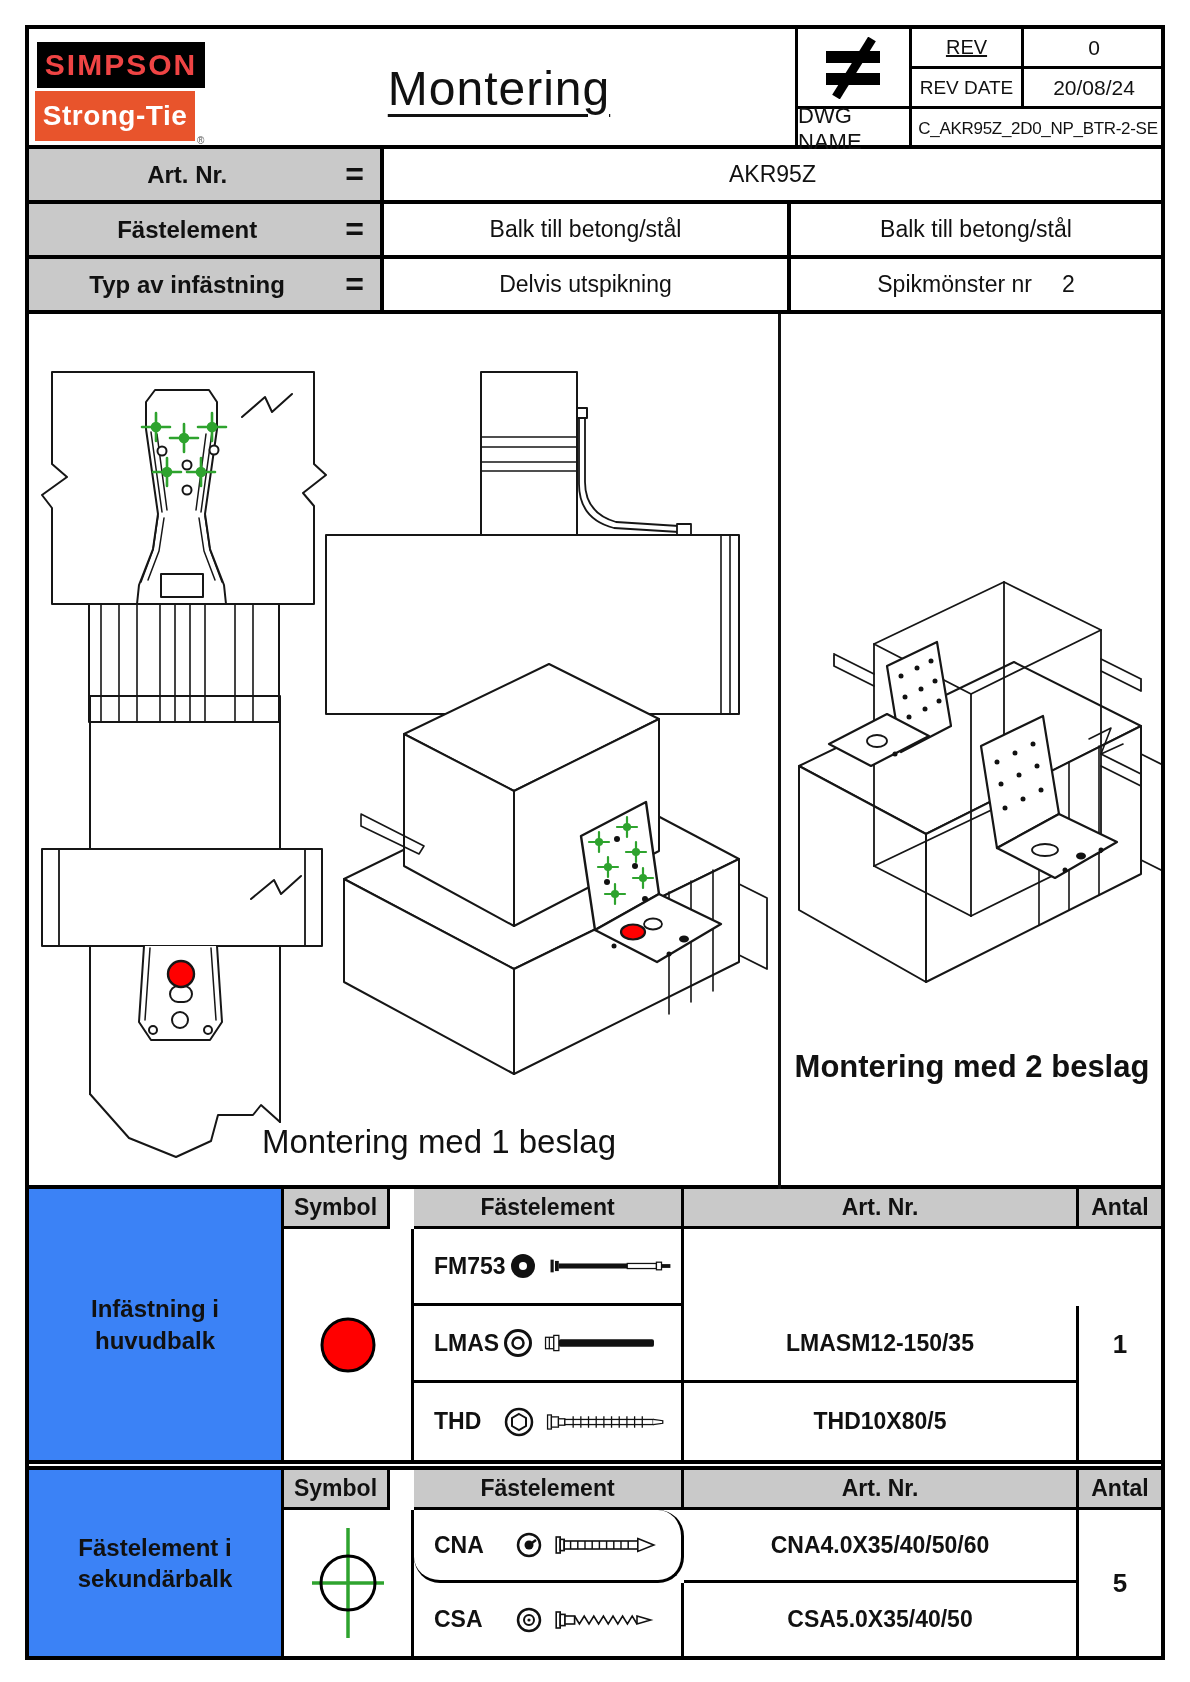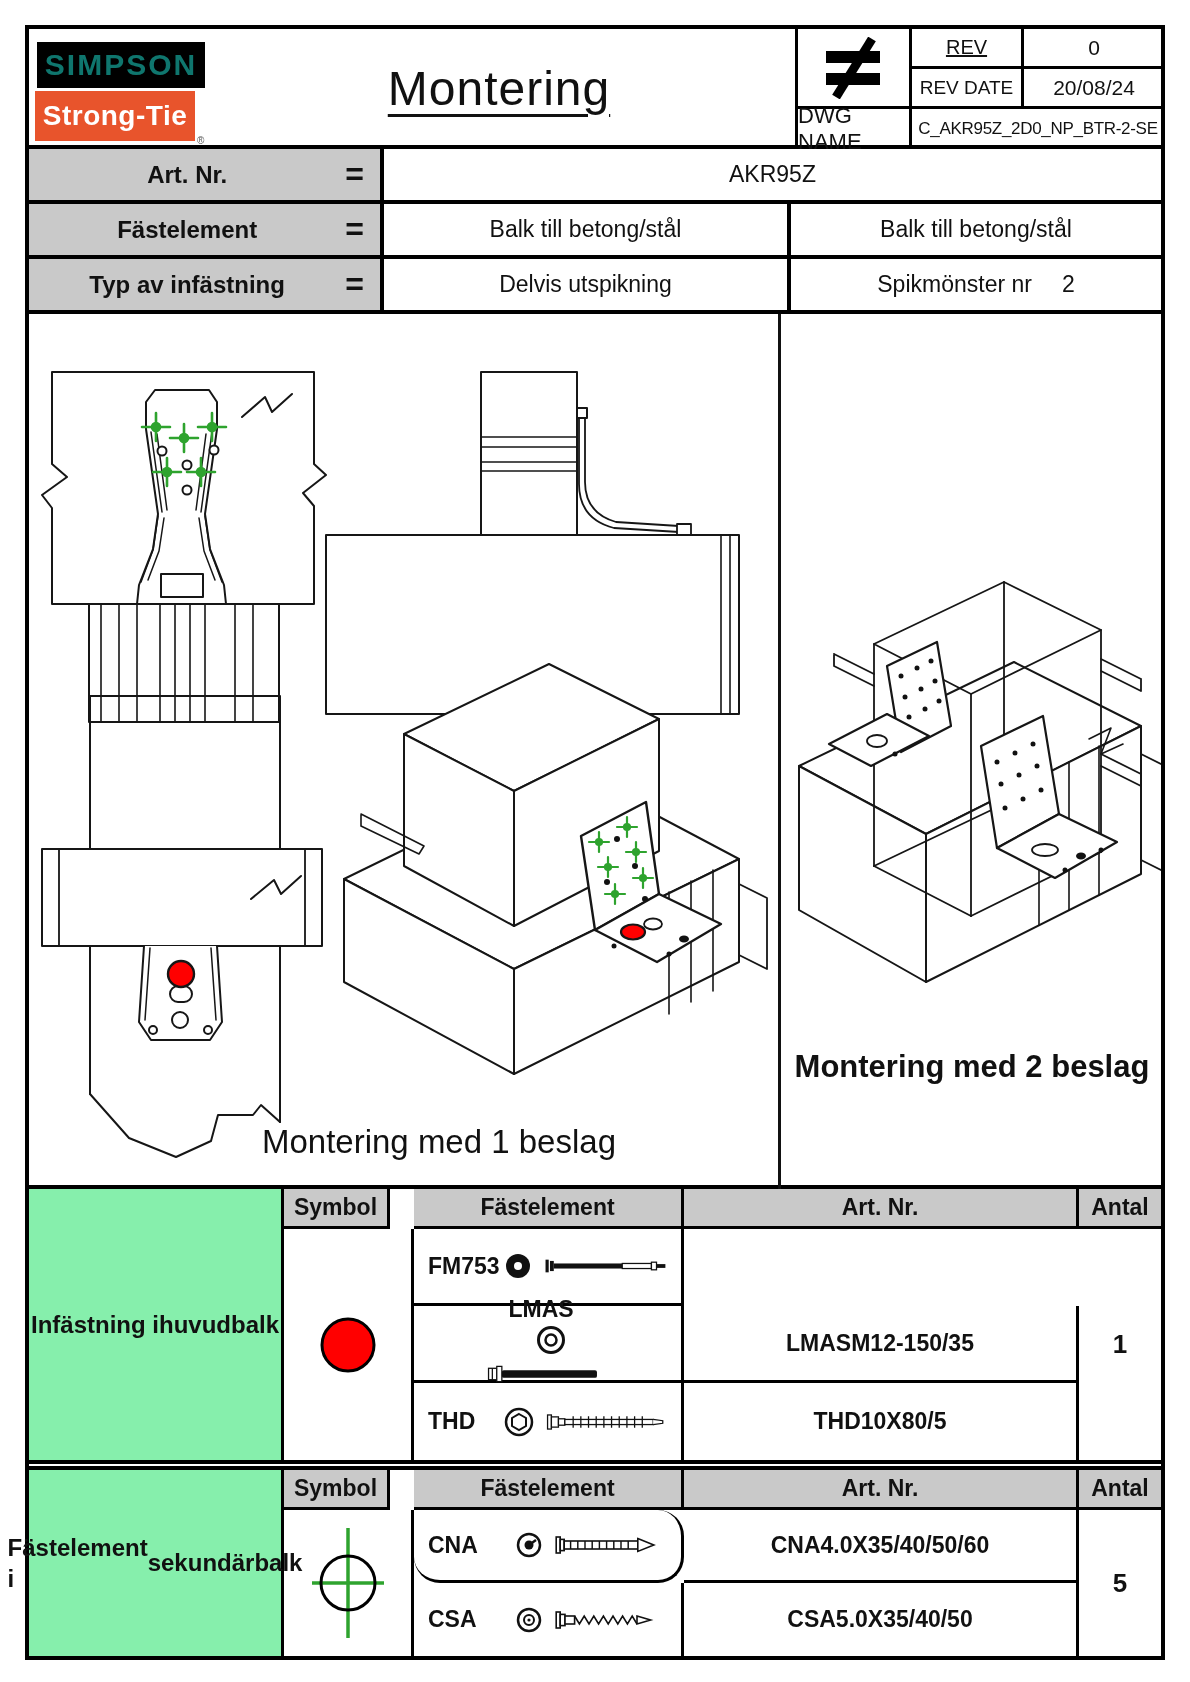--- a/index.html
+++ b/index.html
@@ -3,21 +3,21 @@
 <meta charset="utf-8">
 <style>
   html,body{margin:0;padding:0;}
   body{width:1190px;height:1682px;background:#ffffff;position:relative;overflow:hidden;
        font-family:"Liberation Sans","DejaVu Sans",sans-serif;color:#111;}
   .sheet{position:absolute;left:25px;top:25px;width:1140px;height:1635px;
          border:4px solid #000;box-sizing:border-box;background:#fff;}
   .abs{position:absolute;box-sizing:border-box;}
   
   .titleblock{left:0;top:0;width:1132px;height:120px;border-bottom:4px solid #000;}
-  .logo-black{left:8px;top:13px;width:168px;height:46px;background:#000;color:#0f766e;
+  .logo-black{left:8px;top:13px;width:168px;height:46px;background:#000;color:#ef4444;
               display:flex;align-items:center;justify-content:center;
               font-weight:700;font-size:30px;letter-spacing:2px;}
   .logo-orange{left:6px;top:62px;width:160px;height:50px;background:#e8542c;color:#fff;
                display:flex;align-items:center;justify-content:center;
                font-weight:700;font-size:28px;letter-spacing:0.5px;}
   .logo-reg{left:168px;top:106px;font-size:10px;color:#555;}
   .sheet-title{left:260px;top:32px;width:420px;text-align:center;font-size:48px;font-weight:500;
                text-decoration:underline;text-decoration-thickness:3px;text-underline-offset:9px;
                letter-spacing:1px;}
   .revtable{left:766px;top:0;width:366px;height:120px;border-left:3px solid #000;}
@@ -47,30 +47,30 @@
   .caption{position:absolute;text-align:center;font-size:33px;color:#111;white-space:nowrap;}
   .cap-left{left:120px;top:1094px;width:580px;}
   .cap-right{left:754px;top:1020px;width:378px;font-size:31px;font-weight:bold;}
   svg.linework{position:absolute;left:0;top:285px;pointer-events:none;}
   
   .ftable{left:0;width:1132px;}
   .ft1{top:1160px;height:271px;}
   .ftgap{left:0;top:1431px;width:1132px;height:10px;border-top:4px solid #000;border-bottom:4px solid #000;}
   .ft2{top:1441px;height:186px;}
   .fcell{position:absolute;box-sizing:border-box;display:flex;align-items:center;justify-content:center;}
-  .flabel{left:0;top:0;width:255px;background:#86efac;border-right:3px solid #000;
-          font-weight:700;font-size:24px;line-height:1.3;}
+  .flabel{left:0;top:0;width:255px;background:#3b82f6;border-right:3px solid #000;
+          flex-direction:column;font-weight:700;font-size:24px;line-height:1.3;}
   .fhdr{top:0;height:40px;background:#c9c9c9;border-bottom:3px solid #000;font-weight:700;font-size:23px;}
   .h-sym{left:255px;width:106px;border-right:3px solid #000;}
   .h-fast{left:385px;width:270px;border-right:3px solid #000;}
   .h-art{left:655px;width:395px;border-right:3px solid #000;}
   .h-ant{left:1050px;width:82px;}
   .symcell{left:255px;width:130px;border-right:3px solid #000;}
   .antcell{left:1050px;width:82px;font-weight:700;font-size:26px;}
-  .frow-f{left:385px;width:270px;border-right:3px solid #000;justify-content:center;padding-left:14px;}
+  .frow-f{left:385px;width:270px;border-right:3px solid #000;justify-content:flex-start;padding-left:20px;}
   .frow-a{left:655px;width:395px;border-right:3px solid #000;font-weight:700;font-size:23px;}
   .rowline{border-bottom:3px solid #000;}
   .fname{width:92px;font-weight:700;font-size:23px;}
   .icn{margin-right:8px;flex:0 0 auto;}
 </style>
 </head>
 <body>
 
 <div class="sheet">
 
@@ -318,21 +318,21 @@
       <svg class="icn" width="130" height="34" viewBox="0 0 205 34">
         <rect x="4" y="7" width="5" height="20" fill="#111"></rect>
           <rect x="11" y="9" width="6" height="16" fill="#111"></rect>
         <rect x="17" y="13" width="108" height="8" fill="#111"></rect>
         <rect x="125" y="13" width="46" height="8" fill="#fff" stroke="#111" stroke-width="2"></rect>
         <rect x="171" y="11" width="8" height="12" fill="#fff" stroke="#111" stroke-width="2"></rect>
         <rect x="179" y="14" width="14" height="6" fill="#111"></rect>
       </svg>
     </div>
 
-    <div class="fcell frow-f rowline" style="top:117px;height:77px;flex-direction:column;">
+    <div class="fcell frow-f rowline" style="top:117px;height:77px;">
       <span class="fname">LMAS</span>
       <svg class="icn" width="34" height="34" viewBox="0 0 34 34">
         <circle cx="17" cy="17" r="12.5" fill="#fff" stroke="#111" stroke-width="3"></circle>
         <circle cx="17" cy="17" r="5.5" fill="#fff" stroke="#111" stroke-width="2.5"></circle>
       </svg>
       <svg class="icn" width="130" height="34" viewBox="0 0 205 34">
         <rect x="4" y="8" width="13" height="18" fill="#fff" stroke="#111" stroke-width="2"></rect>
         <line x1="10" y1="8" x2="10" y2="26" stroke="#111" stroke-width="2"></line>
         <rect x="17" y="5" width="8" height="24" fill="#fff" stroke="#111" stroke-width="2"></rect>
         <rect x="25" y="11" width="150" height="12" rx="3" fill="#111"></rect>

